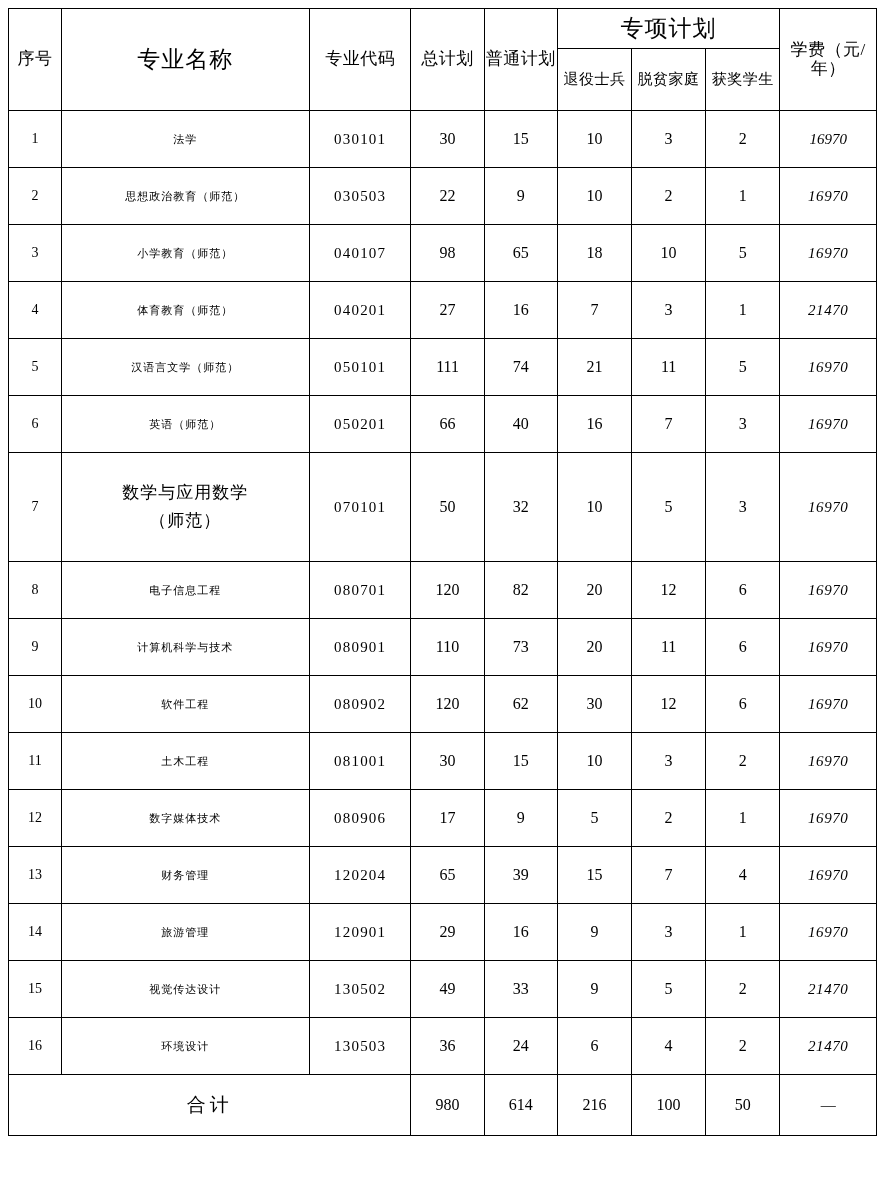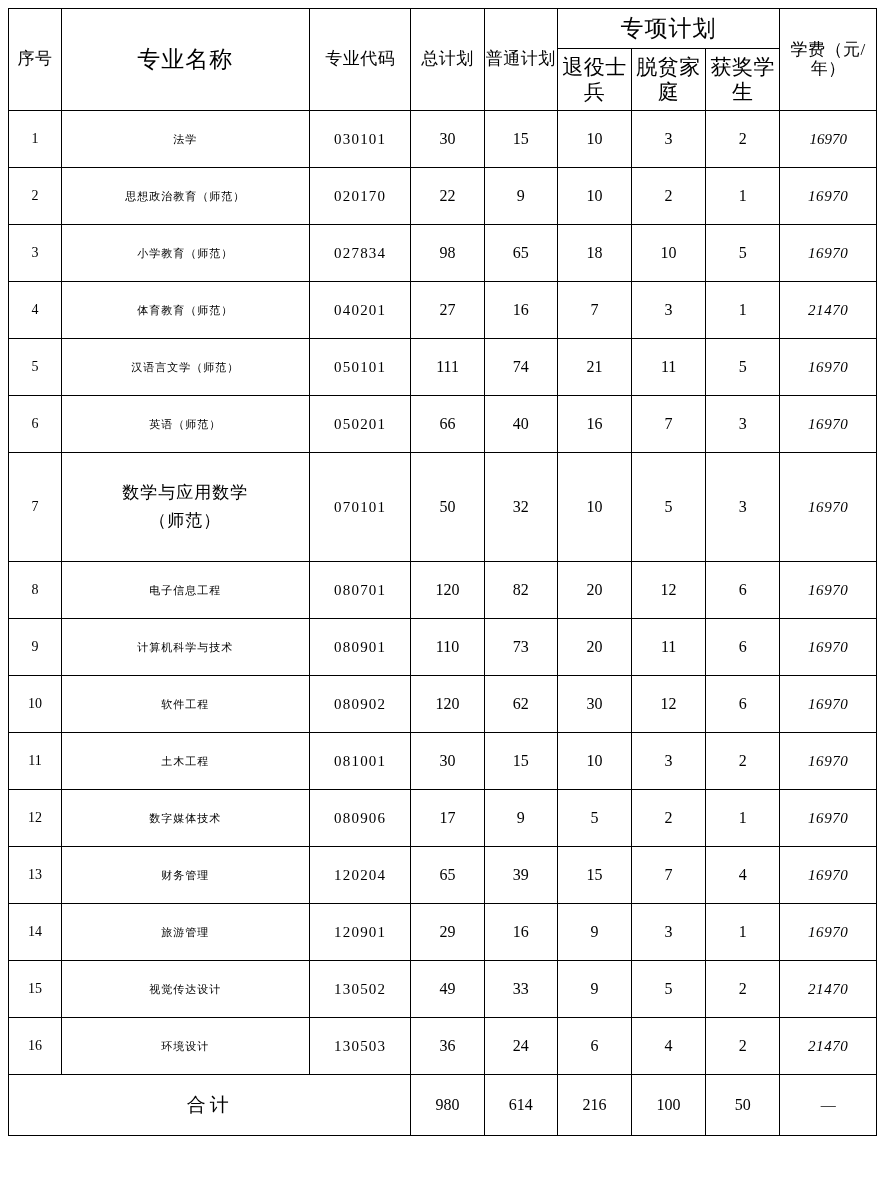--- a/index.html
+++ b/index.html
@@ -35,21 +35,21 @@
   }
   
   .hdr {
     font-weight: bold;
     font-size: 23px;
     line-height: 1.12;
     letter-spacing: 1px;
   }
   .hdr-sub {
     font-weight: bold;
-    font-size: 21px;
+    font-size: 15px;
     line-height: 1.15;
     letter-spacing: 0.5px;
   }
   .hdr-narrow {
     font-weight: bold;
     font-size: 17px;
     line-height: 1.1;
     letter-spacing: 0.5px;
   }
   
@@ -120,32 +120,32 @@
         <td class="num">30</td>
         <td class="num">15</td>
         <td class="num">10</td>
         <td class="num">3</td>
         <td class="num">2</td>
         <td class="fee fee-tight">16970</td>
       </tr>
       <tr class="row-body">
         <td class="seq">2</td>
         <td class="name">思想政治教育（师范）</td>
-        <td class="code">020170</td>
+        <td class="code">030503</td>
         <td class="num">22</td>
         <td class="num">9</td>
         <td class="num">10</td>
         <td class="num">2</td>
         <td class="num">1</td>
         <td class="fee">16970</td>
       </tr>
       <tr class="row-body">
         <td class="seq">3</td>
         <td class="name">小学教育（师范）</td>
-        <td class="code">027834</td>
+        <td class="code">040107</td>
         <td class="num">98</td>
         <td class="num">65</td>
         <td class="num">18</td>
         <td class="num">10</td>
         <td class="num">5</td>
         <td class="fee">16970</td>
       </tr>
       <tr class="row-body">
         <td class="seq">4</td>
         <td class="name">体育教育（师范）</td>

